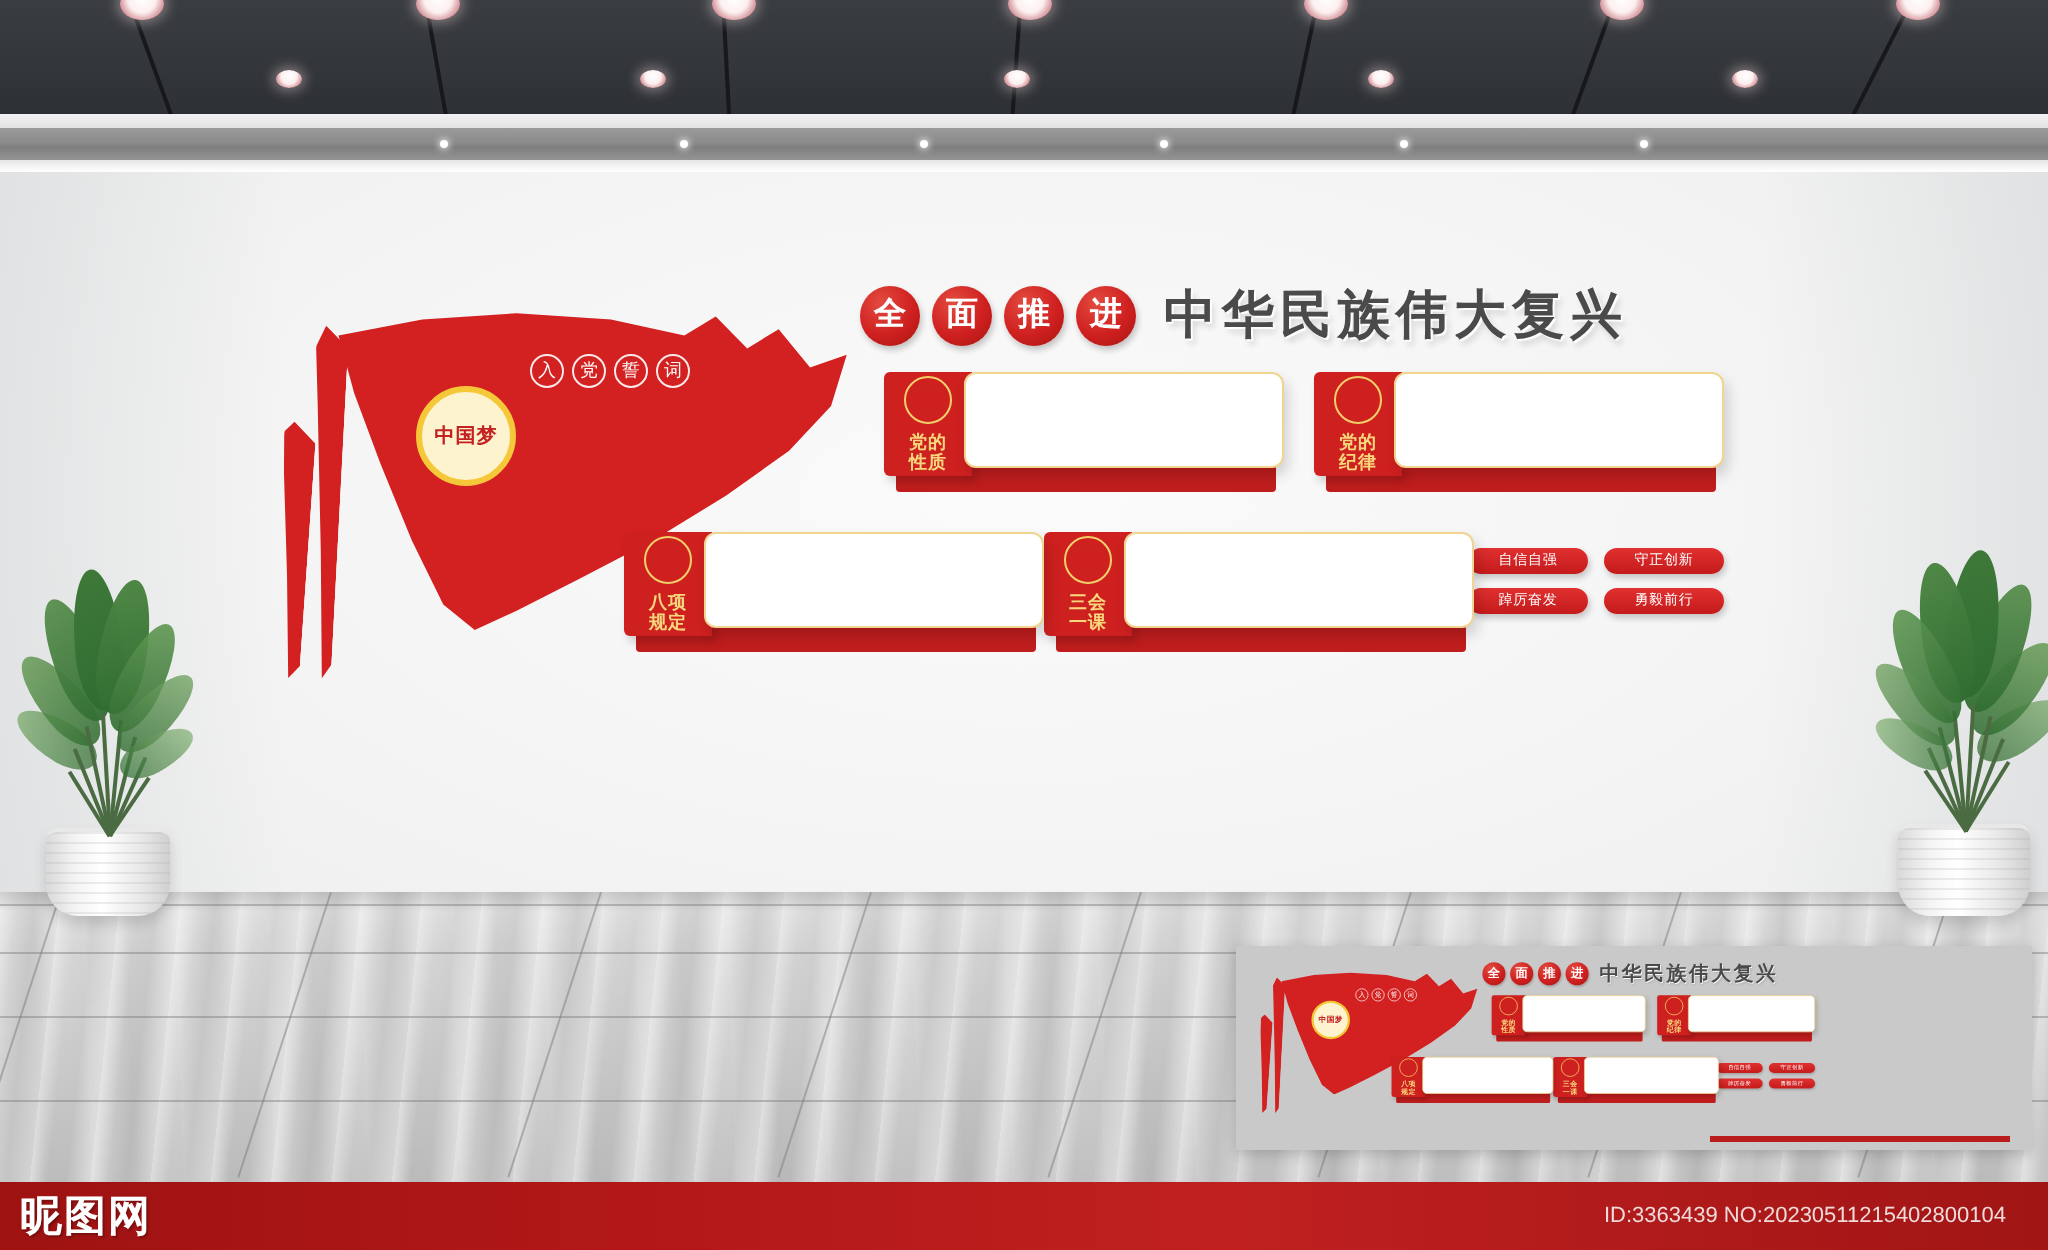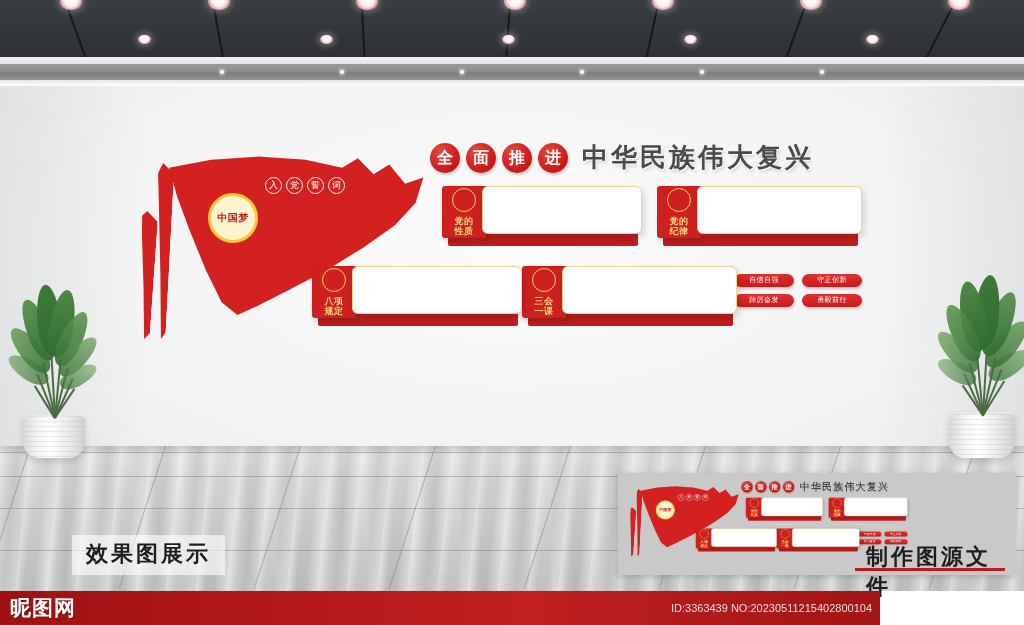--- a/index.html
+++ b/index.html
@@ -210,42 +210,42 @@
   
   .thumb {
     position: absolute; left: 618px; top: 473px; width: 398px; height: 102px;
     background: #c9c9c9; overflow: hidden;
     box-shadow: 0 2px 6px rgba(0,0,0,0.18);
   }
   .thumb-inner { position: absolute; inset: 0; transform: scale(0.385); transform-origin: 0 0; }
 
   
   .footer {
-    position: absolute; left: 0; top: 591px; width: 880px; height: 34px;
+    position: absolute; left: 0; top: 591px; width: 1024px; height: 34px;
     background: linear-gradient(90deg,#9e1212 0%, #b31818 32%, #c02020 60%, #a11515 100%);
     display: flex; align-items: center;
   }
   .brand { display: flex; align-items: baseline; margin-left: 10px; }
   .brand-cn {
     font-size: 21px; font-weight: 700; color: #fff; letter-spacing: 1px;
     font-family: "Liberation Serif","DejaVu Serif",serif;
     text-shadow: 1px 1px 1px rgba(0,0,0,0.25);
   }
   .brand-url {
     margin-left: 5px; font-size: 19px; font-weight: 700; color: #ffffff;
     font-family: "Liberation Sans","DejaVu Sans",sans-serif;
   }
   .disclaimer {
     position: absolute; left: 50%; transform: translateX(-50%);
     font-size: 11px; color: #ffffff; letter-spacing: 1px;
     font-family: "Liberation Serif","DejaVu Serif",serif; font-weight: 700;
     white-space: nowrap;
   }
   .idcode {
-    position: absolute; right: 8px; font-size: 11px; color: #f0dada;
+    position: absolute; right: 21px; font-size: 11px; color: #f0dada;
     font-family: "Liberation Sans","DejaVu Sans",sans-serif; white-space: nowrap;
   }
 </style>
 </head>
 <body>
 
 <div id="stage">
 
   <div class="ceiling" id="ceiling">
       <div class="ceil-seam" style="left: 60px; transform: rotate(-20deg);"></div>
@@ -415,21 +415,20 @@
     </div>
 
     <div class="pills" id="pill-group">
         <div class="pill">自信自强</div>
         <div class="pill">守正创新</div>
         <div class="pill">踔厉奋发</div>
         <div class="pill">勇毅前行</div>
       </div>
   </div>
 
-  <div class="caption" id="caption-left">效果图展示</div>
 
   <div class="thumb">
     <div class="thumb-inner" id="thumb-clone">
         <div class="art" style="position: absolute; left: 30px; top: 18px;">
 
     <div class="flag-wrap">
       <div class="flag-pole pole-b"></div>
       <div class="flag-pole pole-a"></div>
       <div class="flag-body"></div>
       <div class="dream-badge">
@@ -504,21 +503,20 @@
     <div class="pills">
             <div class="pill">自信自强</div>
             <div class="pill">守正创新</div>
             <div class="pill">踔厉奋发</div>
             <div class="pill">勇毅前行</div>
           </div>
   </div>
       </div>
   </div>
 
-  <div class="caption" id="caption-right">制作图源文件</div>
   <div class="cap-underline"></div>
 
   <div class="footer">
     <div class="brand">
       <span class="brand-cn">昵图网</span>
     </div>
     <div class="idcode">ID:3363439 NO:20230511215402800104</div>
   </div>
 
 </div>

